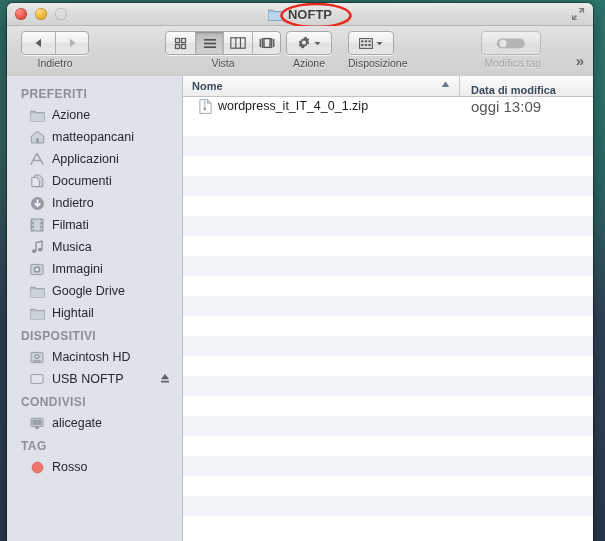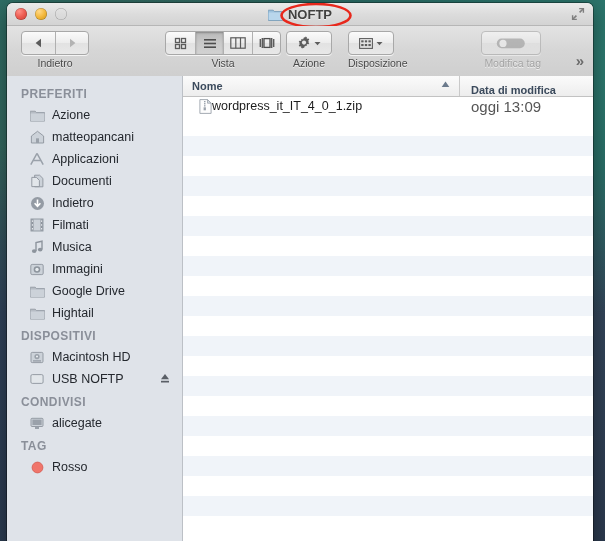--- a/index.html
+++ b/index.html
@@ -93,21 +93,21 @@
     background:linear-gradient(to bottom,#fbfbfb 0%,#ededed 100%);
     border-bottom:1px solid #c2c2c2;
   }
   .col{font-size:11px;font-weight:bold;color:#3b4a5c;display:flex;align-items:center;position:relative;}
   .col-name{flex:1;padding-left:9px;}
   .col-date{width:122px;padding-left:11px;border-left:1px solid #c9c9c9;align-items:flex-end;}
   .sort-arrow{position:absolute;right:9px;top:5px;}
   .rows{position:absolute;top:20px;left:0;right:0;bottom:0;}
   .row{height:20px;display:flex;align-items:center;}
   .row.alt{background:#f0f4f9;}
-  .cell-name{flex:1;display:flex;align-items:center;padding-left:16px;font-size:12.5px;color:#1d1d1d;}
+  .cell-name{flex:1;display:flex;align-items:center;gap:6px;padding-left:16px;font-size:12.5px;color:#1d1d1d;}
   .cell-date{width:122px;padding-left:11px;font-size:15px;color:#565656;}
   .file-icon{width:13px;height:15px;flex:none;}
 </style>
 </head>
 <body>
 
 <div class="desktop">
 
   <div class="window">
 

